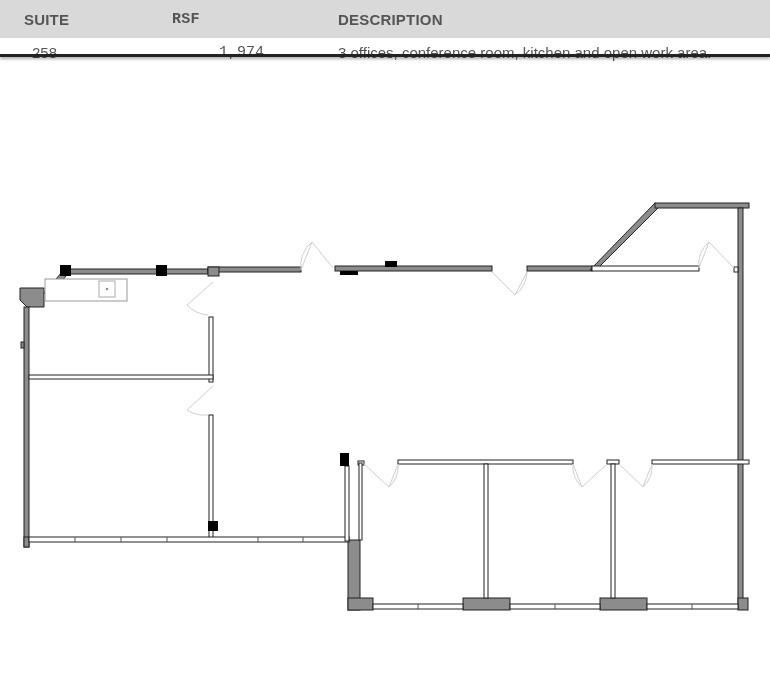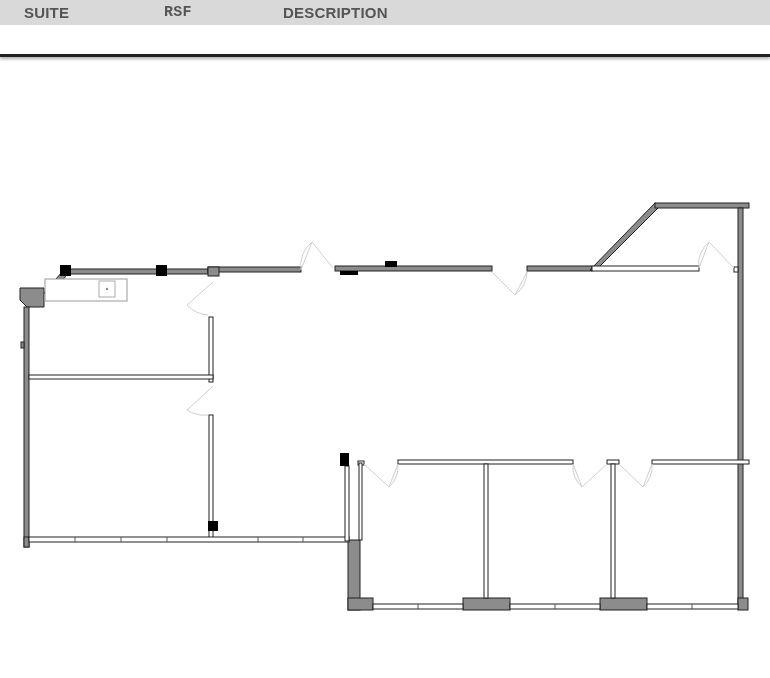--- a/index.html
+++ b/index.html
@@ -1,38 +1,43 @@
 <!DOCTYPE html>
 <html><head>
   <meta charset="utf-8">
   <style>
     html, body { margin: 0; padding: 0; background: #ffffff; }
     body { width: 770px; height: 678px; position: relative; overflow: hidden; font-family: "Liberation Sans", "DejaVu Sans", sans-serif; }
     .suite-table { position: absolute; left: 0; top: 0; width: 770px; border-collapse: collapse; }
-    .hdr-row { height: 25px; background: #d9d9d9; }
+    .hdr-row { height: 38px; background: #d9d9d9; }
     .hdr-row th { font-weight: bold; font-size: 15px; color: #555555; text-align: left; padding: 0; letter-spacing: 0.2px; }
     .data-row { height: 29px; background: #ffffff; }
     .data-row td { font-size: 15px; color: #555555; padding: 0; }
     .c-suite { width: 140px; padding-left: 24px !important; }
     .c-rsf { width: 119px; padding-left: 0 !important; font-family: Liberation Mono, monospace; }
     .c-suite-d { padding-left: 32px !important; }
     .c-rsf-d { padding-left: 47px !important; }
     .c-desc { padding-left: 0 !important; }
     .table-rule { position: absolute; left: 0; top: 54px; width: 770px; height: 3px; background: #222222; box-shadow: 0 2px 3px rgba(0,0,0,0.35); }
     .plan { position: absolute; left: 0; top: 0; width: 770px; height: 678px; }
   </style>
 </head>
 <body>
 
 <table class="suite-table">
   <tbody>
       <tr class="hdr-row">
     <th class="c-suite">SUITE</th>
     <th class="c-rsf" style="padding-left:50px">RSF</th>
     <th class="c-desc">DESCRIPTION</th>
+  </tr>
+  <tr class="data-row">
+    <td class="c-suite c-suite-d">258</td>
+    <td class="c-rsf c-rsf-d">1,974</td>
+    <td class="c-desc">3 offices, conference room, kitchen and open work area.</td>
   </tr>
 </tbody>
   </table>
 <div class="table-rule"></div>
 
 <svg class="plan" viewBox="0 0 770 678" xmlns="http://www.w3.org/2000/svg">
   <g stroke="#222" stroke-width="1" fill="#8c8c8c">
 
     <rect x="65" y="269" width="143" height="5"></rect>
     <rect x="208" y="267" width="93" height="5"></rect>

